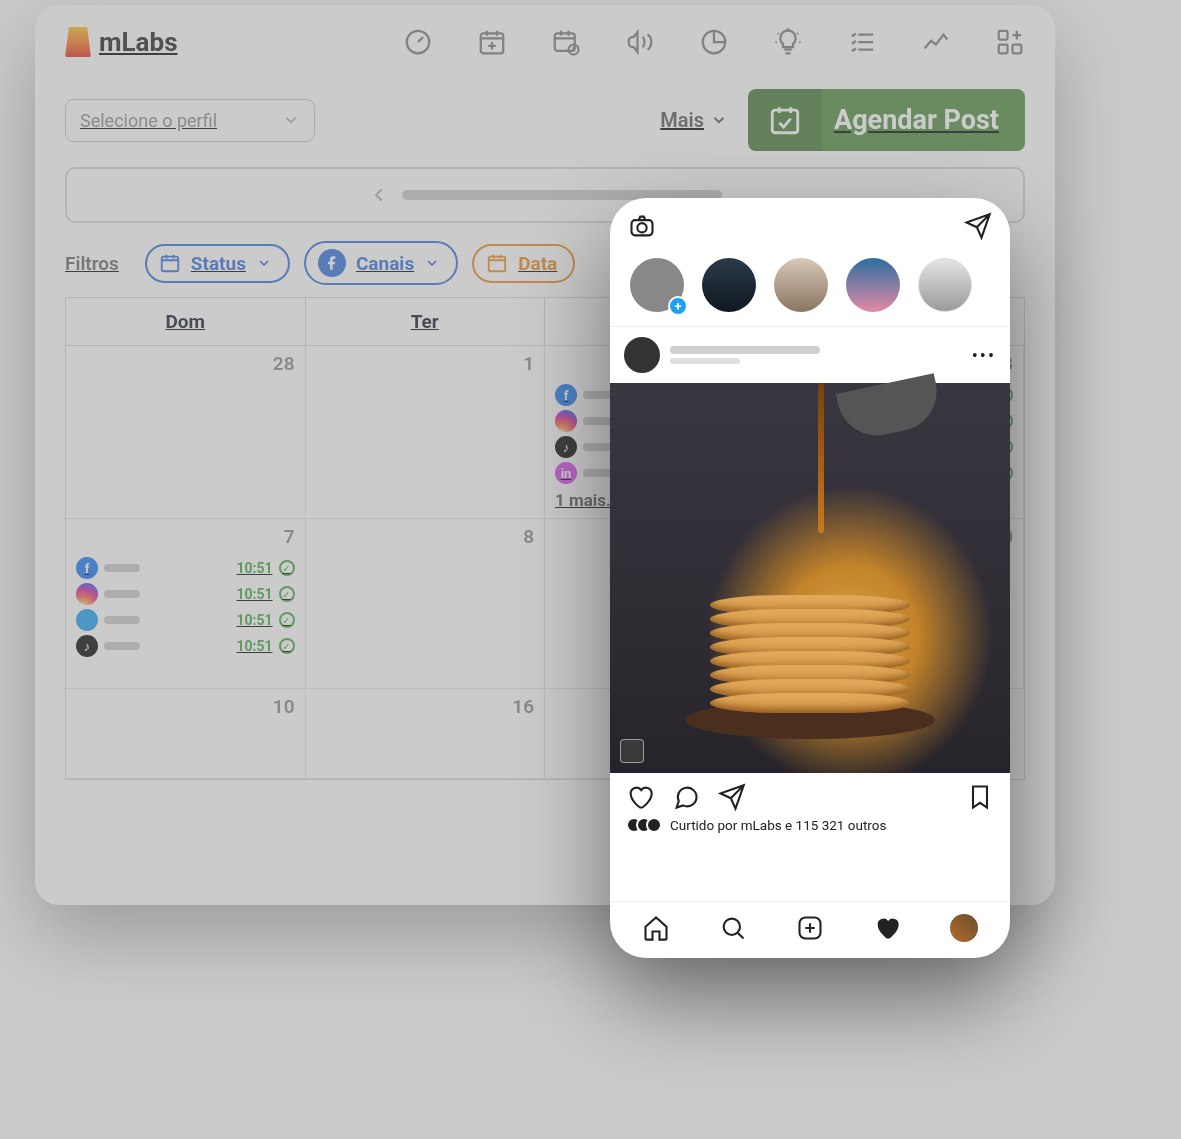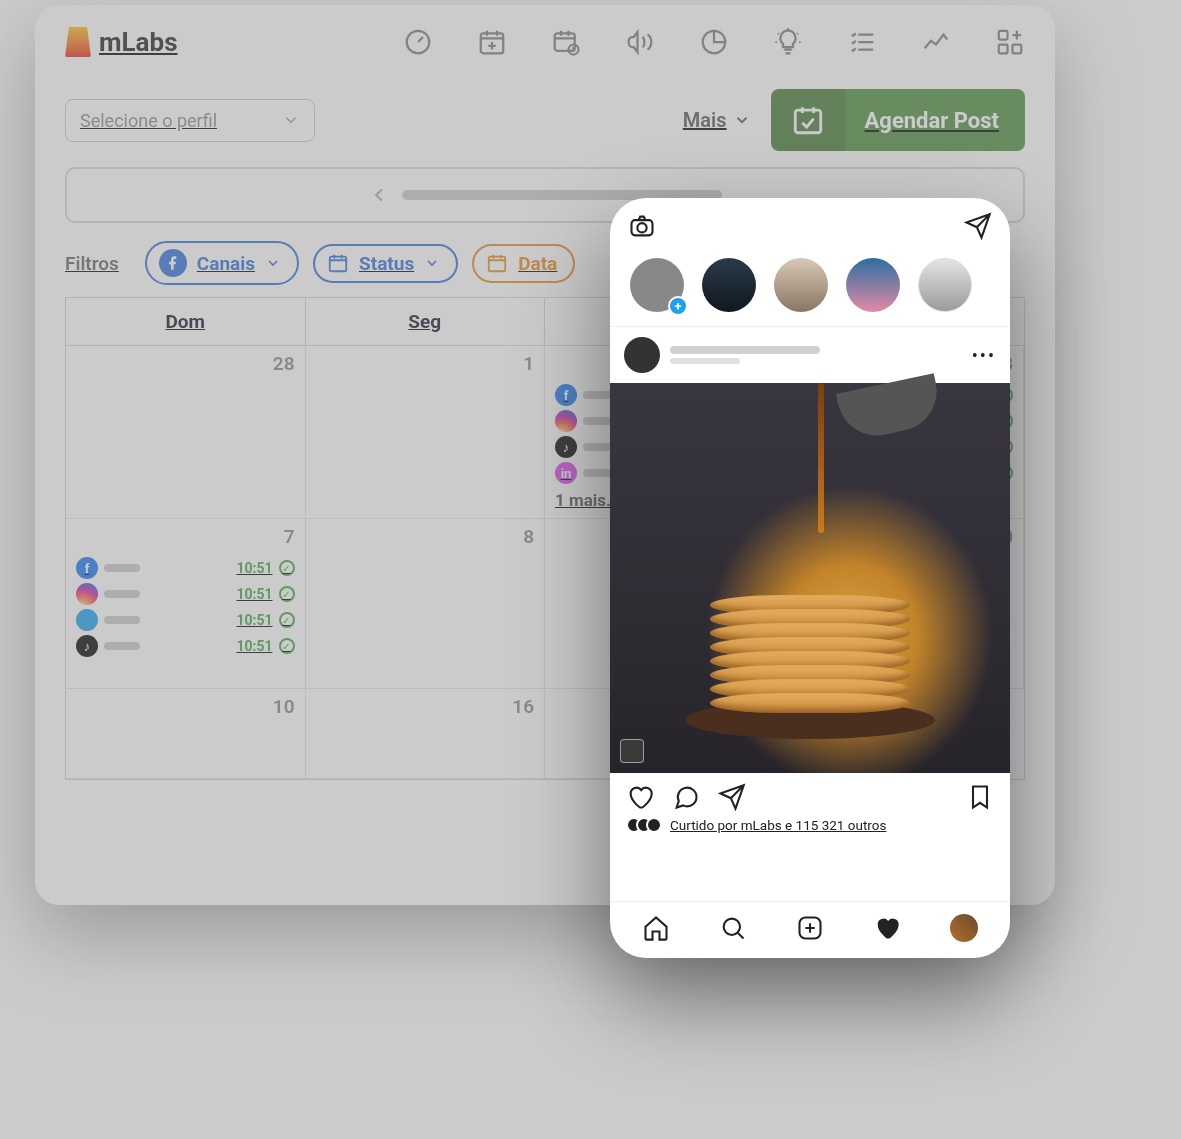--- a/index.html
+++ b/index.html
@@ -61,24 +61,24 @@
     padding: 10px 14px; width: 250px;
     color: #8a8a8a; font-size: 18px; background: #fff;
     justify-content: space-between;
   }
   .mais-dropdown {
     display: flex; align-items: center; gap: 6px;
     color: #555; font-size: 20px; font-weight: 600;
     margin-left: auto;
   }
   .schedule-btn {
-    display: flex; align-items: center; gap: 20px;
+    display: flex; align-items: center; gap: 12px;
     background: #4c8a3b; color: #fff;
     border-radius: 8px; overflow: hidden;
-    font-size: 22px; font-weight: 700;
+    font-size: 27px; font-weight: 700;
     height: 62px;
   }
   .schedule-btn .icon-slot {
     background: rgba(0,0,0,0.12);
     height: 100%; width: 74px;
     display: flex; align-items: center; justify-content: center;
   }
   .schedule-btn .label-slot { padding-right: 26px; }
 
   
@@ -253,21 +253,21 @@
   }
 
   .post-actions {
     display:flex; align-items:center; gap:18px;
     padding: 10px 16px 4px 16px;
   }
   .post-actions .spacer { margin-left:auto; }
   .likes-row {
     display:flex; align-items:center; gap:8px;
     padding: 2px 16px 10px 16px;
-    font-size: 13.5px; color:#222;text-decoration:underline;
+    font-size: 13.5px; color:#222;
   }
   .like-avatars { display:flex; }
   .like-avatars span {
     width:16px; height:16px; border-radius:50%; background:#222; border:2px solid #fff; margin-left:-6px;
   }
   .like-avatars span:first-child { margin-left:0; }
 
   .phone-nav {
     margin-top:auto;
     display:flex; justify-content:space-around; align-items:center;
@@ -375,55 +375,54 @@
     <svg class="chev" width="22" height="22" viewBox="0 0 24 24" fill="none" stroke="currentColor" stroke-width="2.5">
         <path d="M15 6l-6 6 6 6"></path>
       </svg>
     <div class="timeline-bar"></div>
   </div>
 
   <div class="filters-row">
     <span class="filters-label">Filtros</span>
 
     <div class="filter-chip blue">
+      <svg width="22" height="22" viewBox="0 0 24 24" fill="none" stroke="#2f6fdd" stroke-width="2">
+          <rect x="3" y="5" width="18" height="16" rx="2"></rect>
+          <path d="M3 9h18M8 3v4M16 3v4"></path>
+        </svg>
+      <span>Status</span>
+      <svg width="16" height="16" viewBox="0 0 24 24" fill="none" stroke="#2f6fdd" stroke-width="2.5">
+          <path d="M6 9l6 6 6-6"></path>
+        </svg>
+    </div>
+
+    <div class="filter-chip blue">
       <span class="chip-badge blue">
         <svg width="16" height="16" viewBox="0 0 24 24" fill="#fff">
             <path d="M13 22v-8h3l.5-4H13V7.5c0-1 .3-1.5 1.7-1.5H17V2.2C16.6 2.1 15.4 2 14 2c-3 0-5 1.8-5 5v3H6v4h3v8h4z"></path>
           </svg>
       </span>
       <span>Canais</span>
-      <svg width="16" height="16" viewBox="0 0 24 24" fill="none" stroke="#2f6fdd" stroke-width="2.5">
-          <path d="M6 9l6 6 6-6"></path>
-        </svg>
-    </div>
-
-    <div class="filter-chip blue">
-      <svg width="22" height="22" viewBox="0 0 24 24" fill="none" stroke="#2f6fdd" stroke-width="2">
-          <rect x="3" y="5" width="18" height="16" rx="2"></rect>
-          <path d="M3 9h18M8 3v4M16 3v4"></path>
-        </svg>
-      <span>Status</span>
       <svg width="16" height="16" viewBox="0 0 24 24" fill="none" stroke="#2f6fdd" stroke-width="2.5">
           <path d="M6 9l6 6 6-6"></path>
         </svg>
     </div>
 
     <div class="filter-chip orange">
       <svg width="22" height="22" viewBox="0 0 24 24" fill="none" stroke="#e88a1c" stroke-width="2">
           <rect x="3" y="5" width="18" height="16" rx="2"></rect>
           <path d="M3 9h18M8 3v4M16 3v4"></path>
         </svg>
       <span>Data</span>
     </div>
   </div>
 
   <div class="calendar">
     <div class="cal-header">
       <div>Dom</div>
-      <div>Seg</div>
       <div>Ter</div>
       <div>Qua</div>
     </div>
     <div class="cal-body">
 
       <div class="cal-cell">
         <span class="date">28</span>
       </div>
       <div class="cal-cell">
         <span class="date">1</span>

